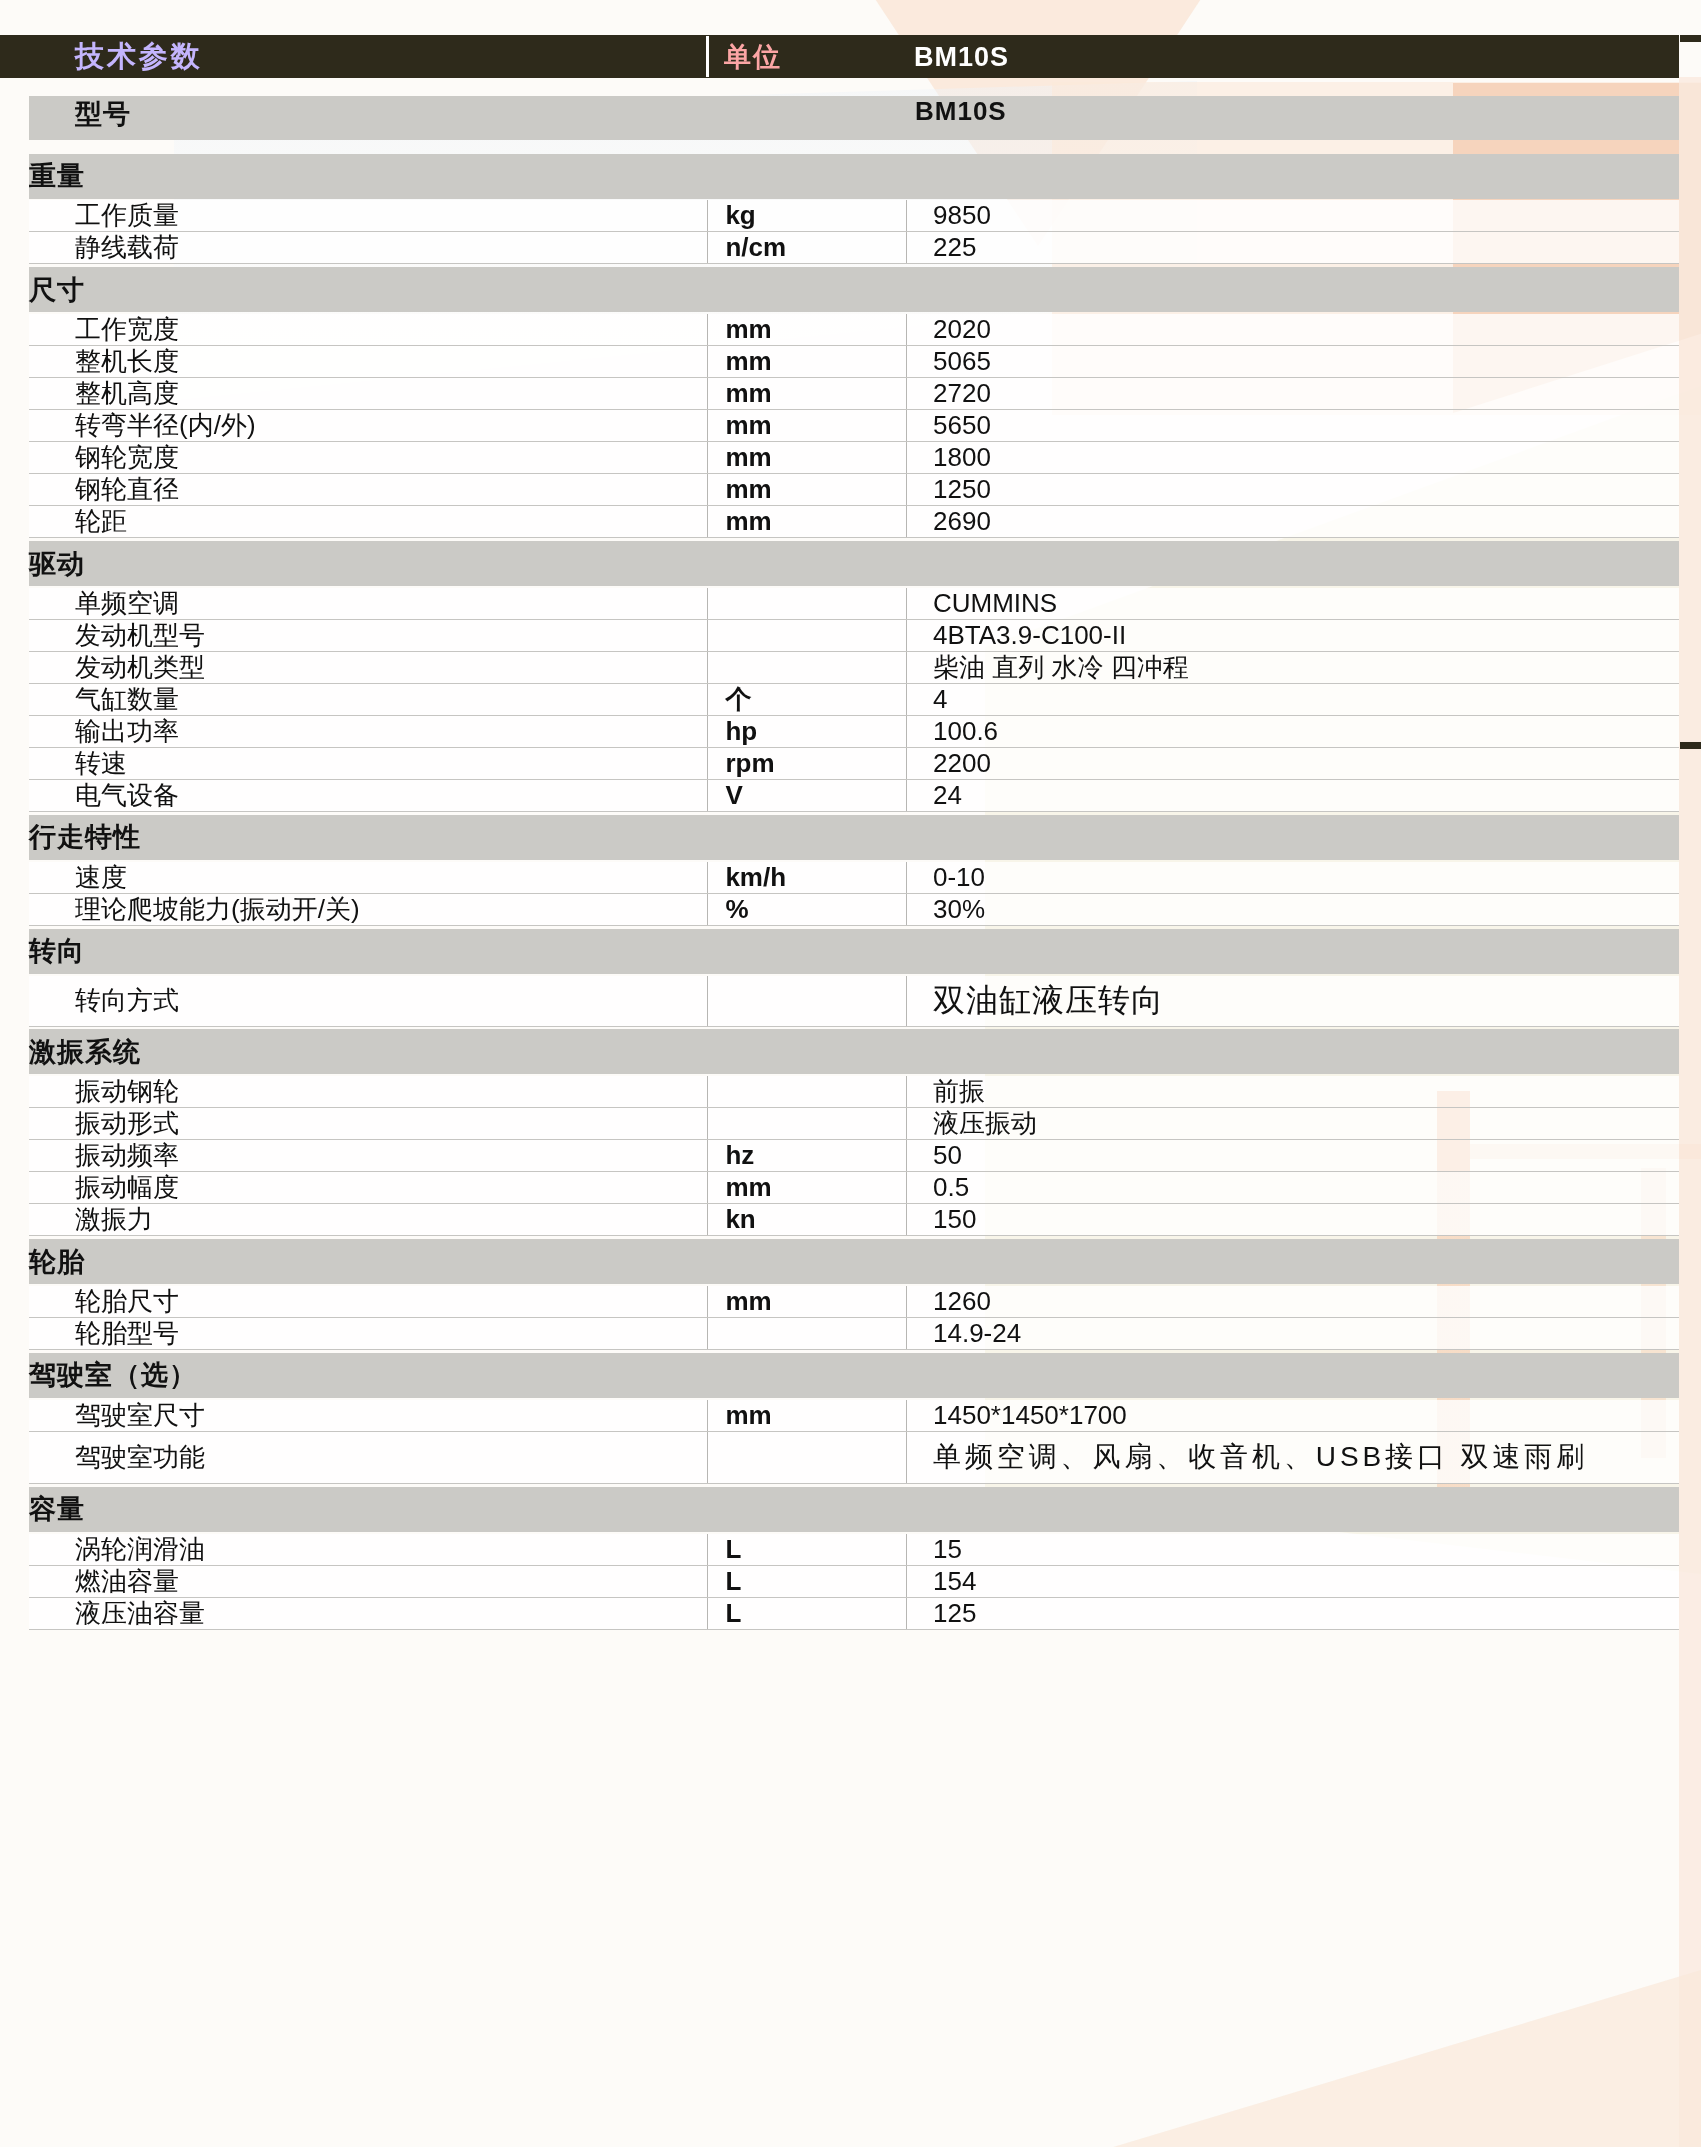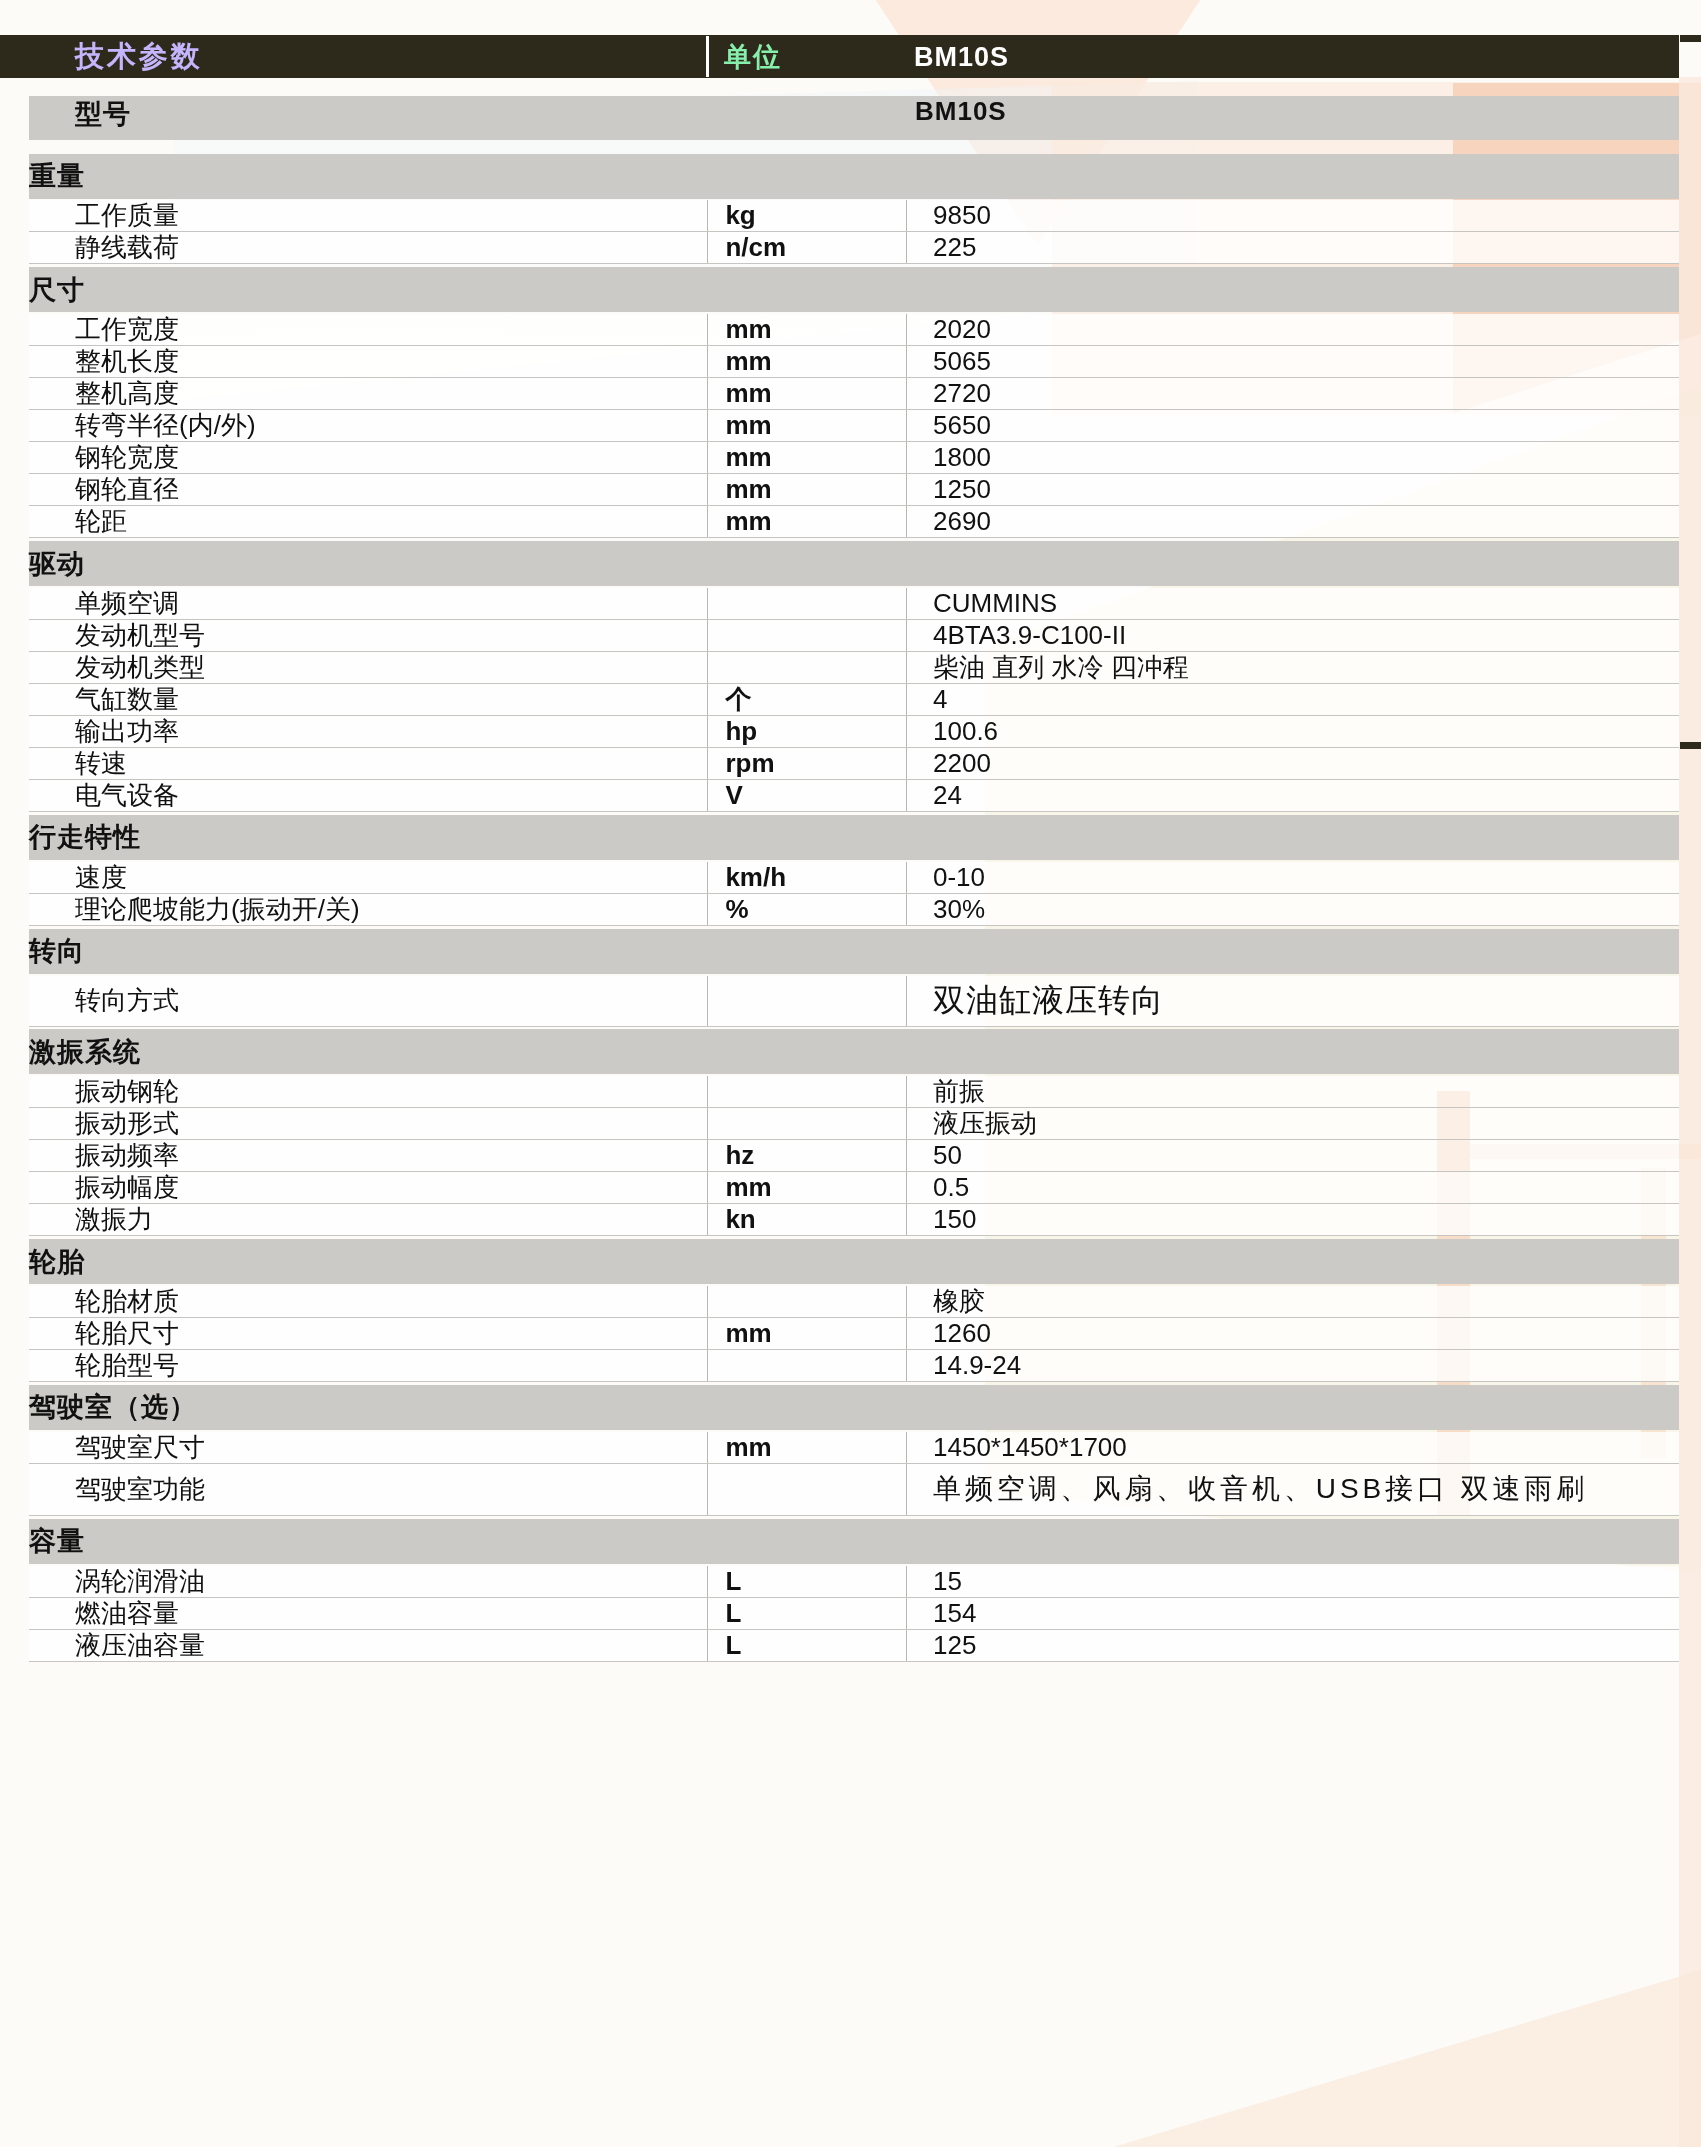--- a/index.html
+++ b/index.html
@@ -22,21 +22,21 @@
   .bg-peach-v{left:1641px;top:1168px;width:25px;height:290px;background:#f6d8c2;opacity:.6;}
   .bg-right-edge{left:1679px;top:77px;width:22px;height:2070px;background:#faeadf;opacity:.8;}
   .bg-bottom-wedge{left:1110px;top:1970px;width:591px;height:178px;background:#fae8da;opacity:.7;
         clip-path:polygon(0 100%,100% 0,100% 100%);}
   
   .headerbar{position:absolute;left:0;top:35px;width:1679px;height:43px;background:var(--dark,#2e2a1b);}
   .h-title{position:absolute;left:75px;top:50%;transform:translateY(-50%);
         color:#c4b5fd;font-size:29px;font-weight:700;letter-spacing:2.9px;white-space:nowrap;}
   .h-div{position:absolute;left:706px;top:1px;bottom:1px;width:2.9px;background:#fff;}
   .h-unit{position:absolute;left:724px;top:50%;transform:translateY(-50%);
-        color:#86efac;font-size:27px;font-weight:700;letter-spacing:1.9px;white-space:nowrap;}
+        color:#fca5a5;font-size:27px;font-weight:700;letter-spacing:1.9px;white-space:nowrap;}
   .h-model{position:absolute;left:914px;top:50%;transform:translateY(-50%);
         color:#fff;font-size:27px;font-weight:700;letter-spacing:1px;white-space:nowrap;}
   .dash{position:absolute;left:1680px;width:21px;height:6.8px;background:var(--dark,#2e2a1b);}
   .dash1{top:35px;} .dash2{top:742px;}
   
   .tbody{position:absolute;left:29px;top:96px;width:1650px;}
   .model-row{height:44px;background:var(--gray,#cbcac6);position:relative;
         display:flex;align-items:flex-start;}
   .model-row .mlabel{padding-left:46px;font-size:27px;font-weight:700;letter-spacing:1px;}
   .model-row .mvalue{position:absolute;left:886px;font-size:26px;font-weight:600;letter-spacing:1px;}
@@ -211,25 +211,20 @@
         <div class="c2">mm</div>
         <div class="c3">0.5</div>
       </div>
       <div class="row">
         <div class="c1">激振力</div>
         <div class="c2">kn</div>
         <div class="c3">150</div>
       </div>
       <div class="bar">轮胎</div>
       <div class="row">
-        <div class="c1">轮胎材质</div>
-        <div class="c2"></div>
-        <div class="c3">橡胶</div>
-      </div>
-      <div class="row">
         <div class="c1">轮胎尺寸</div>
         <div class="c2">mm</div>
         <div class="c3">1260</div>
       </div>
       <div class="row">
         <div class="c1">轮胎型号</div>
         <div class="c2"></div>
         <div class="c3">14.9-24</div>
       </div>
       <div class="bar">驾驶室（选）</div>

